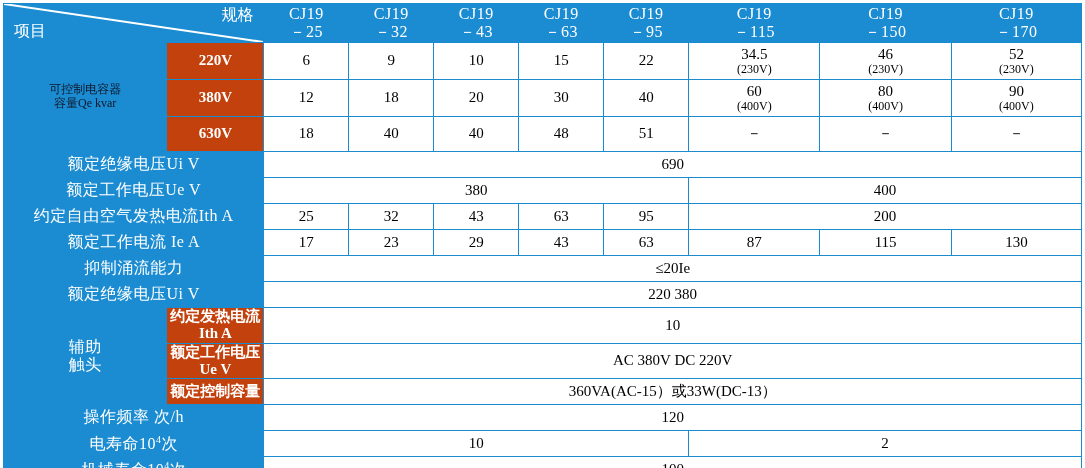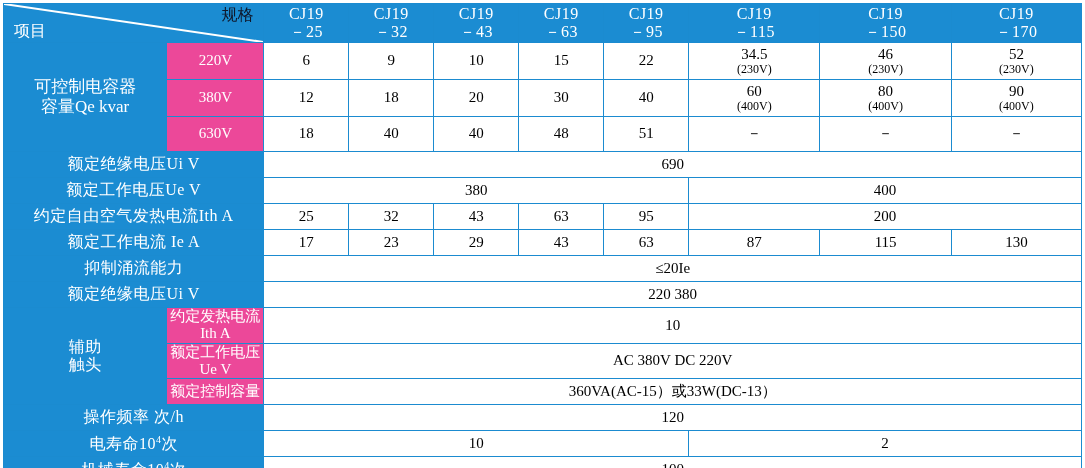--- a/index.html
+++ b/index.html
@@ -26,47 +26,48 @@
   }
   
   td.lbl{
     background:#1b8cd2;
     color:#ffffff;
     font-size:16px;
     letter-spacing:0.5px;
     border-color:#ffffff;
   }
   td.lbl-sub{
-    background:#ec4899;
+    background:#c2410c;
     color:#ffffff;
     font-size:15px;
     border-color:#ffffff;
+    font-weight:bold;
   }
   td.val{background:#ffffff;color:#000;}
   .model{font-size:14px;line-height:1.1;}
   .sub{font-size:12px;display:block;line-height:1.1;}
   .two{line-height:1.05;}
   .corner{
     background:#1b8cd2;
     position:relative;
     padding:0;
     border-color:#ffffff;
   }
   .corner .diag{
     position:absolute;left:0;top:0;width:100%;height:100%;
     pointer-events:none;
   }
   .corner .item{
     position:absolute;left:10px;bottom:2px;color:#fff;font-size:16px;margin-top:12px;
   }
   .corner .spec-l{
-    position:absolute;right:10px;top:2px;color:#0f172a;font-size:16px;
+    position:absolute;right:10px;top:2px;color:#ffffff;font-size:16px;
   }
   .cap-lbl{
-    background:#1b8cd2;color:#ffffff;font-size:17px;line-height:1.5;
+    background:#1b8cd2;color:#0f172a;font-size:12px;line-height:1.5;
     border-color:#ffffff;
   }
   .sup{font-size:10px;vertical-align:super;}
 </style>
 </head>
 <body>
 
 <div id="sheet">
 <table class="spec">
   <colgroup>

